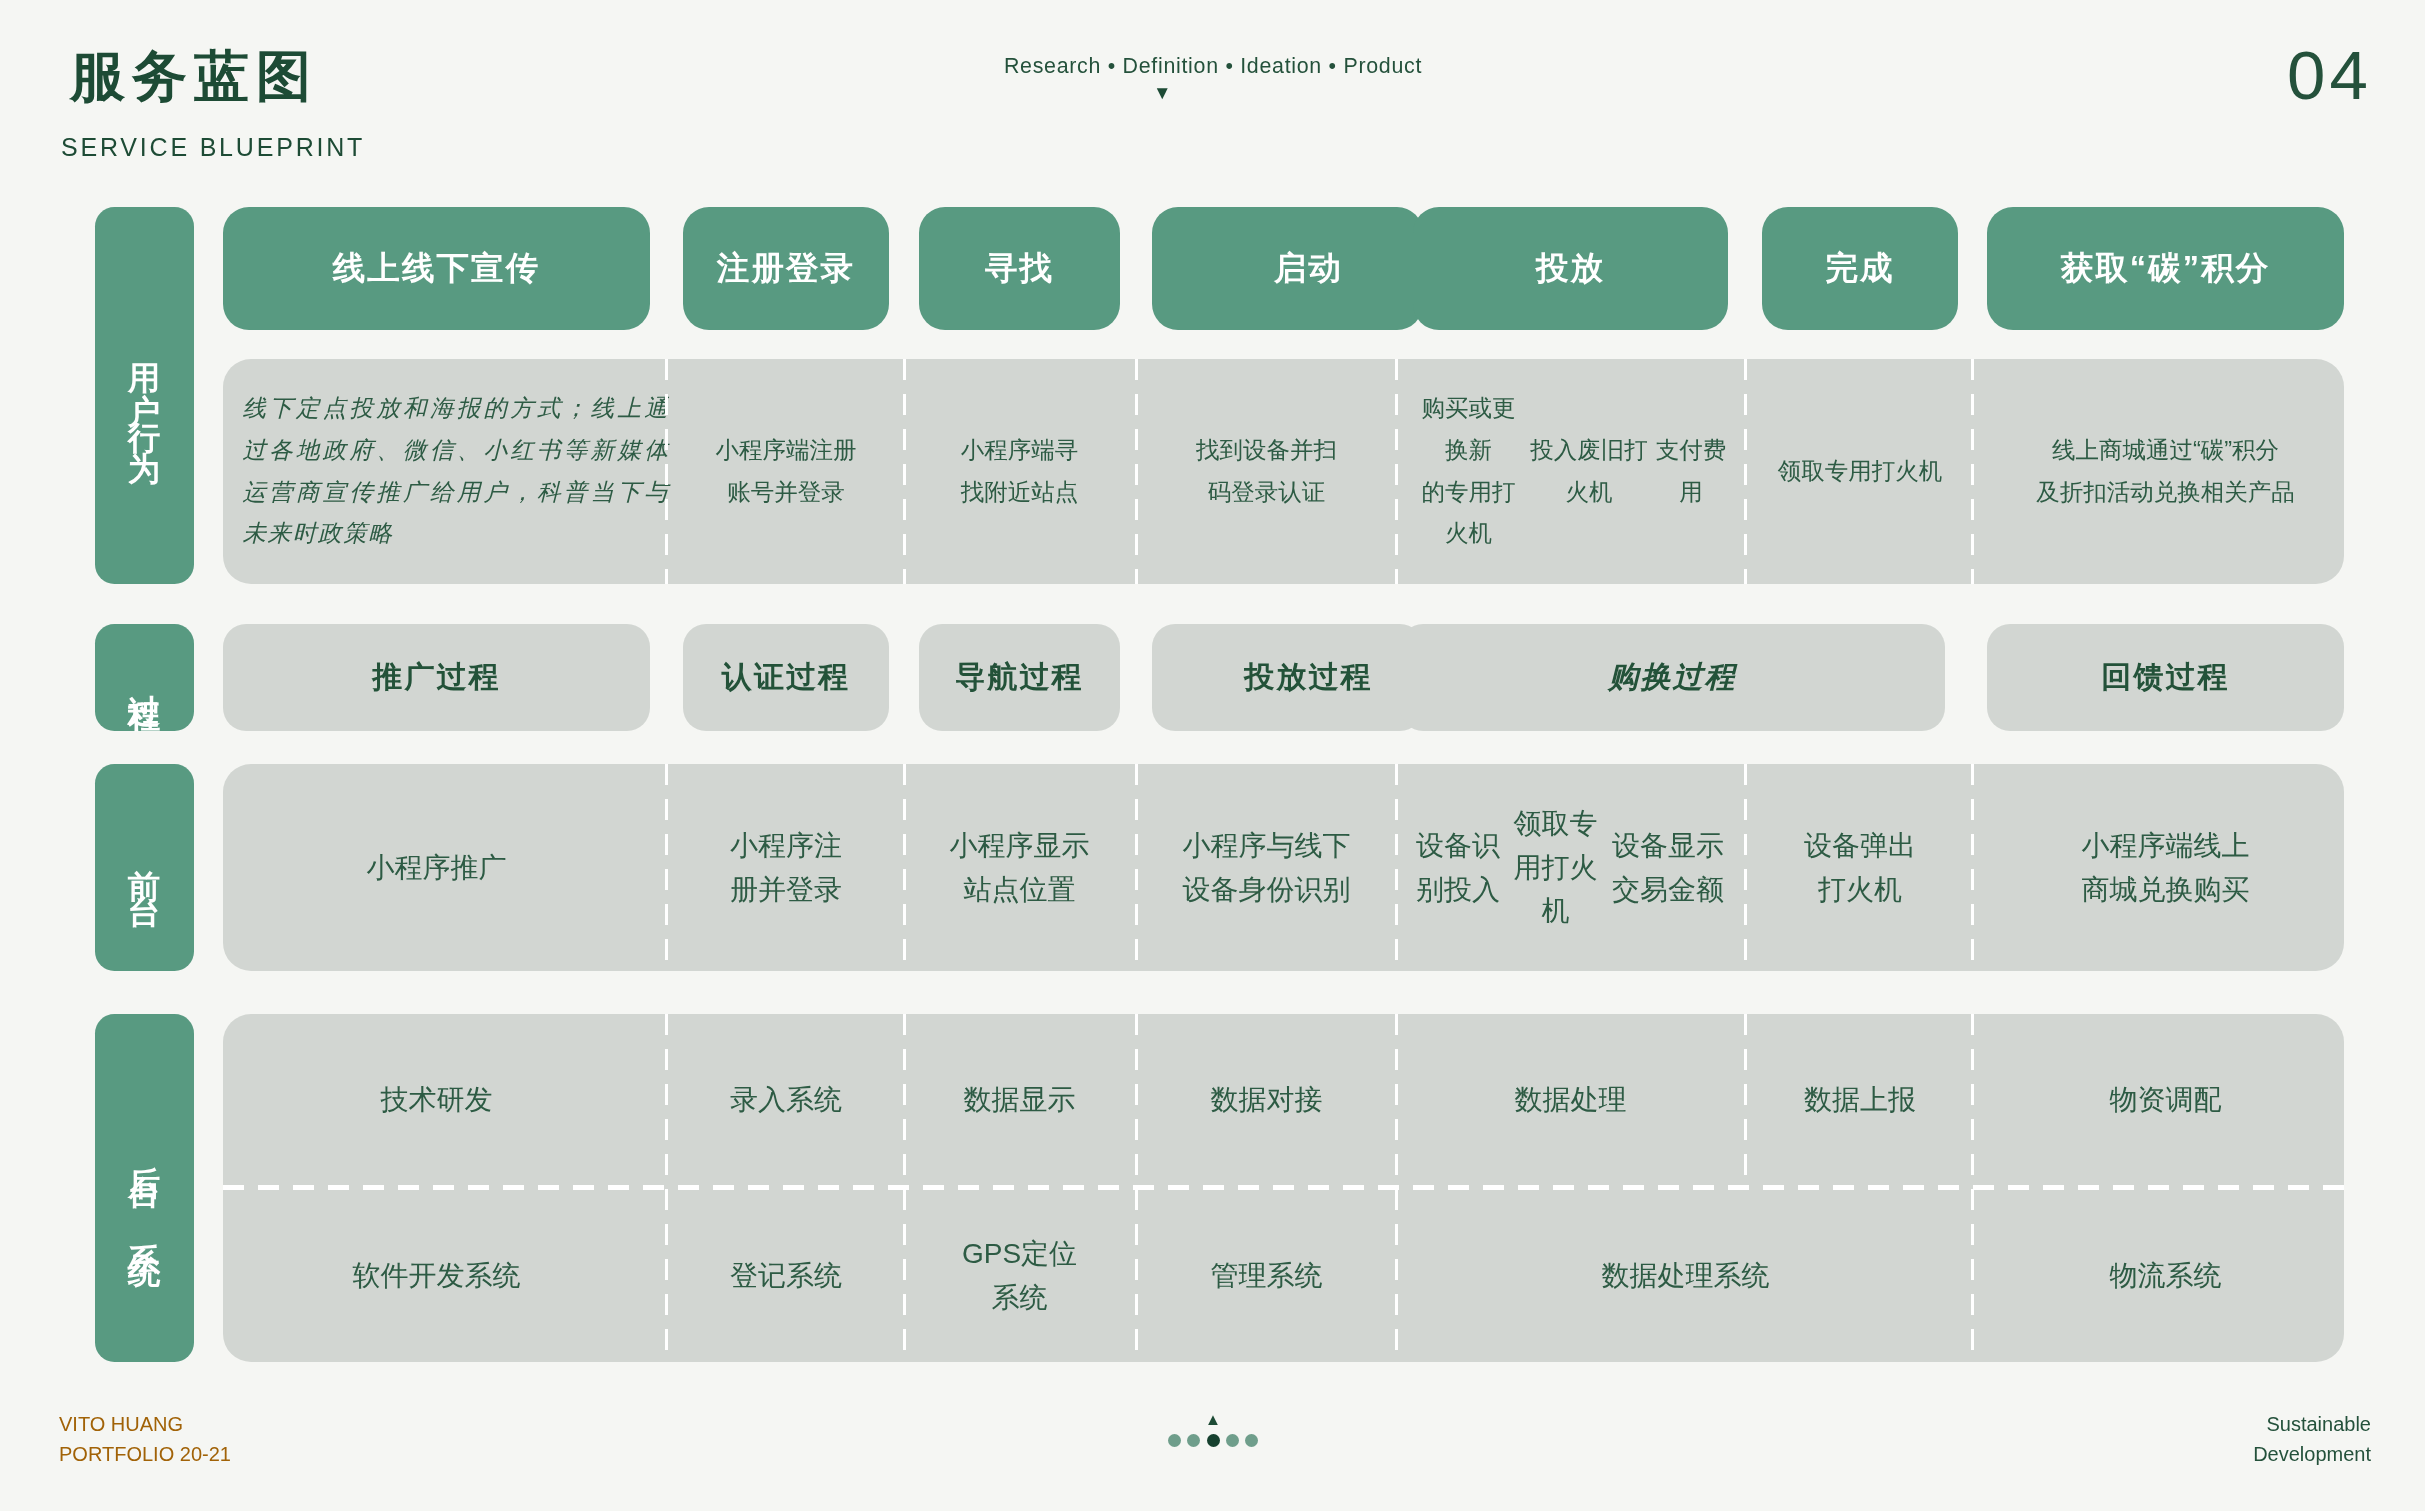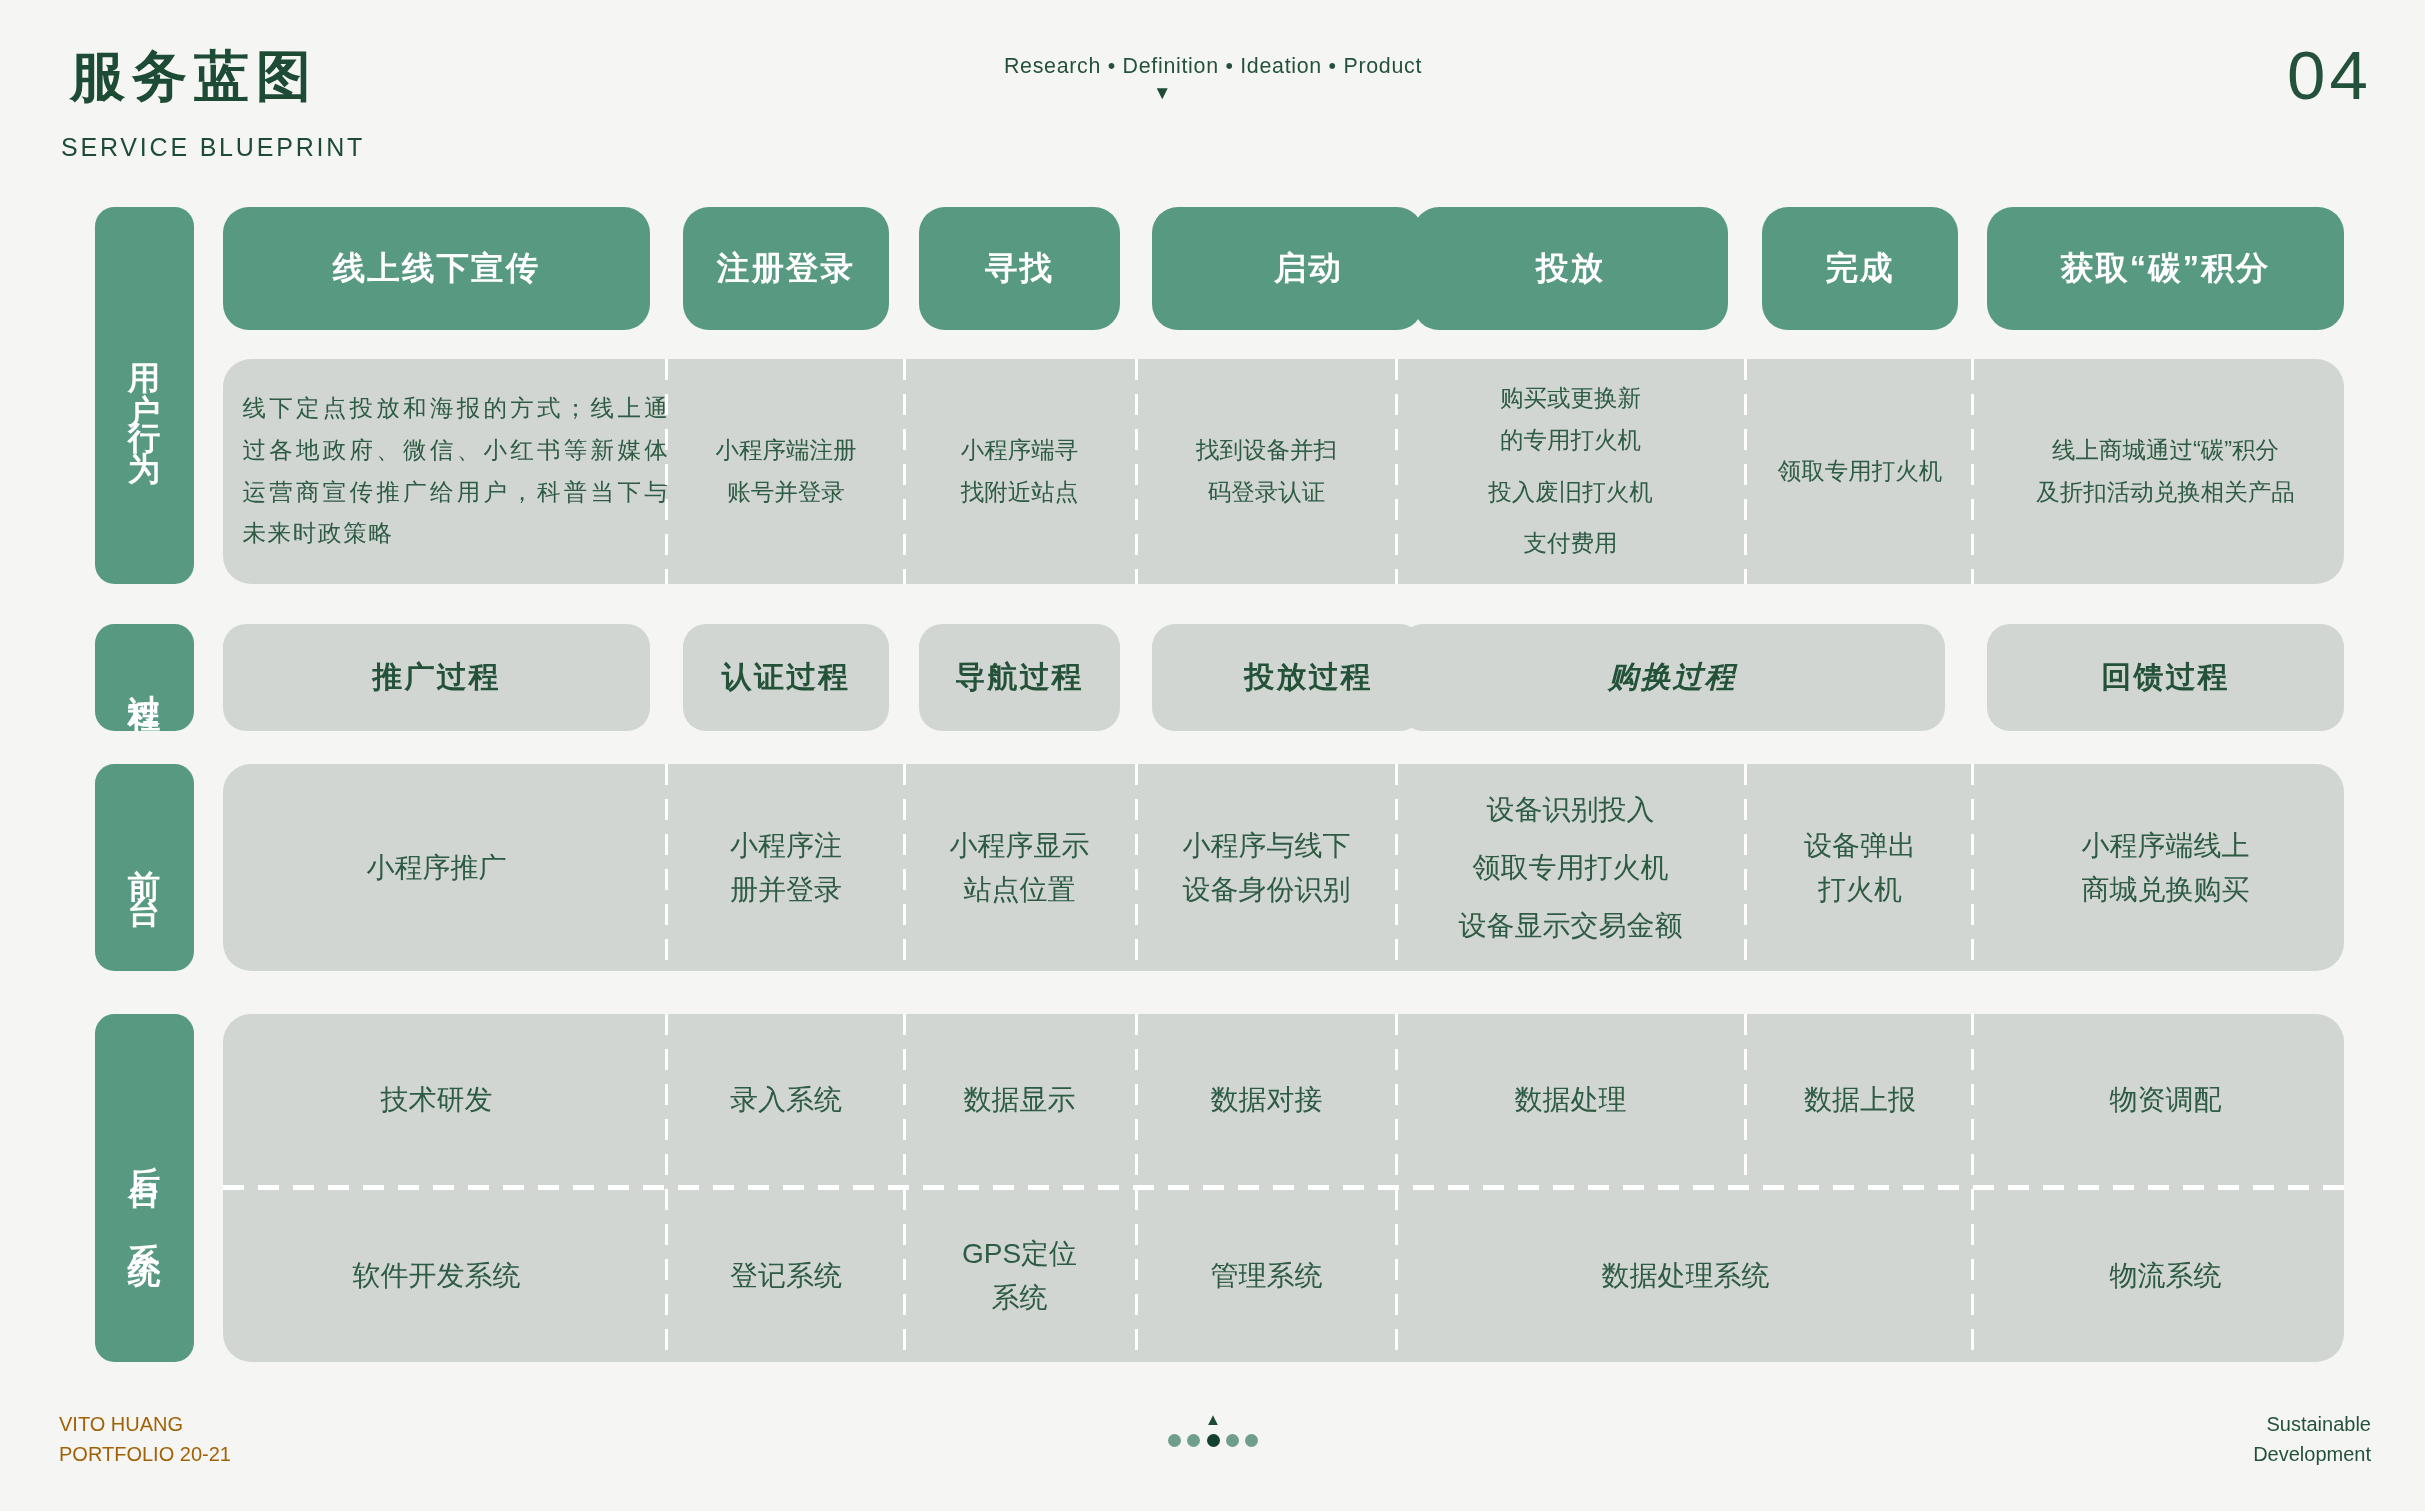--- a/index.html
+++ b/index.html
@@ -44,22 +44,22 @@
   
   .bc1{left:0;width:427px;}    .bc2{left:460px;width:206px;}
   .bc3{left:696px;width:201px;}.bc4{left:929px;width:229px;}
   .bc5{left:1190px;width:315px;}.bc6{left:1539px;width:196px;}
   .bc7{left:1764px;width:357px;}.bc56{left:1190px;width:545px;}
 
   .cell{position:absolute;top:0;bottom:0;display:flex;align-items:center;justify-content:center;
         text-align:center;color:#2d5b44;white-space:pre-line;}
   .t34{font-size:23.5px;line-height:1.78;}
   .t40{font-size:28px;line-height:1.55;}
-  .just{white-space:normal;text-align:justify;padding:0 19.4px;letter-spacing:1.7px;}
-  .stack{flex-direction:column;justify-content:space-evenly;padding:9.7px 0;}
+  .just{white-space:normal;text-align:justify;padding:0 19.4px;letter-spacing:1.7px;font-style:italic;}
+  .stack{flex-direction:row;justify-content:space-evenly;padding:9.7px 0;}
 
   
   .vsep{position:absolute;top:0;bottom:0;width:2.8px;
         background:repeating-linear-gradient(to bottom,#ffffff 0 21px,transparent 21px 35px);}
   .s1{left:442px;} .s2{left:680px;} .s3{left:912px;}
   .s4{left:1172px;} .s5{left:1521px;} .s6{left:1748px;}
   .vsep.half{bottom:177px;}
   .hsep{position:absolute;left:0;right:0;top:171px;height:4.8px;
         background:repeating-linear-gradient(to right,#ffffff 0 21px,transparent 21px 35px);}
   .subrow{position:absolute;left:0;right:0;}

